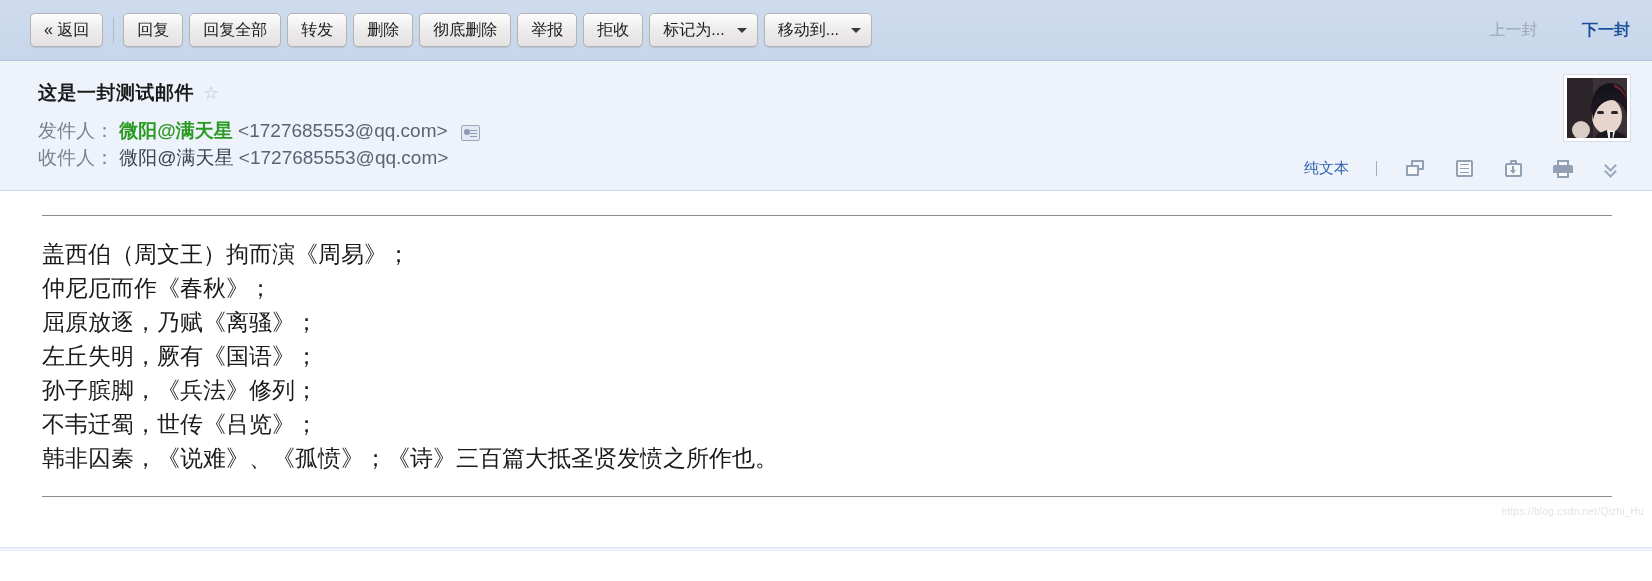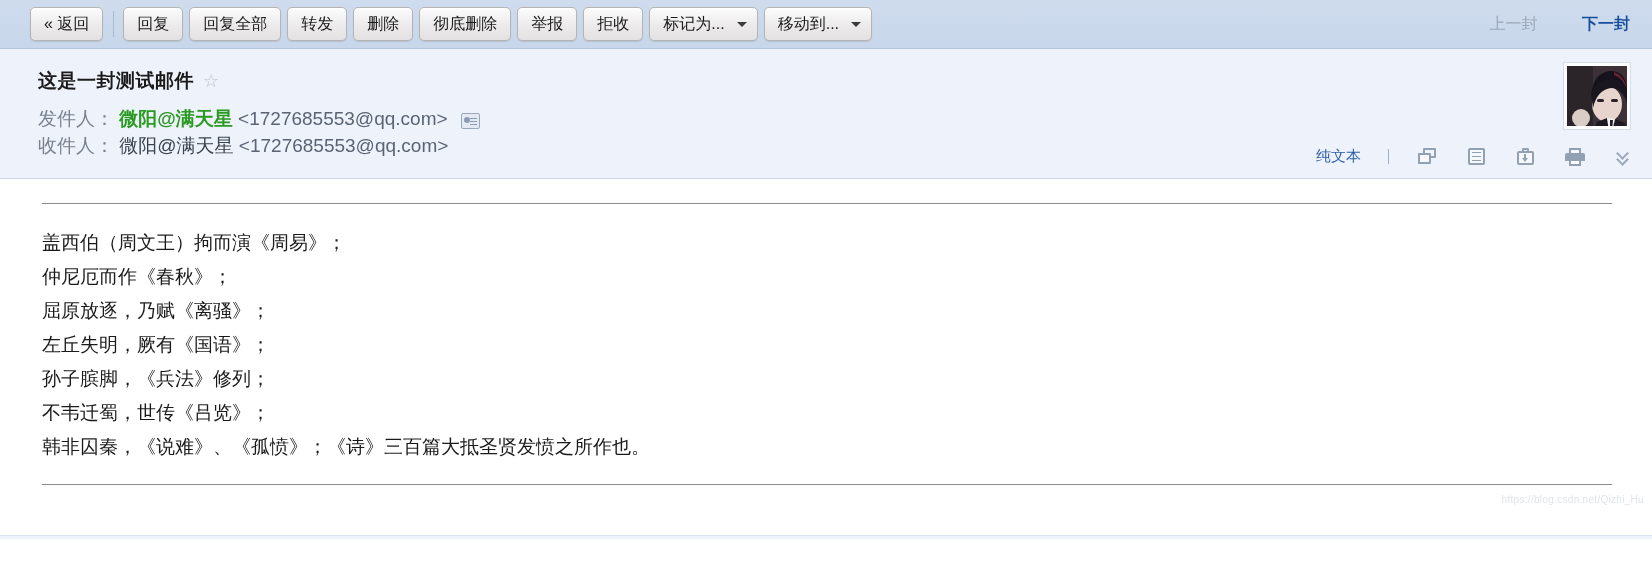--- a/index.html
+++ b/index.html
@@ -12,21 +12,21 @@
     position: relative;
     width: 1652px;
     height: 581px;
     background: #ffffff;
     overflow: hidden;
   }
 
   
   .toolbar {
     position: relative;
-    height: 49px;
+    height: 61px;
     background: #cfdcee;
     background: linear-gradient(#cfdcee, #c7d6ea);
     border-bottom: 1px solid #b3c6de;
     display: flex;
     align-items: center;
     padding: 0 14px 0 30px;
   }
   .tb-btn {
     position: relative;
     height: 34px;
@@ -146,21 +146,21 @@
     border: 3px solid #ffffff;
     box-shadow: 0 0 0 1px #d6ddea;
     overflow: hidden;
     background: #2a2226;
   }
   .avatar svg { display: block; }
 
   
   .header-tools {
     position: absolute;
-    right: 20px;
+    right: 32px;
     bottom: 12px;
     display: flex;
     align-items: center;
     font-size: 15px;
     gap: 18px;
   }
   .plain-text-link {
     color: #2c5fa8;
     cursor: pointer;
     margin-right: 9px;
@@ -261,24 +261,24 @@
     padding: 24px 40px 10px 42px;
     height: 360px;
   }
   .hr-line {
     height: 1px;
     background: #8c8c8c;
     margin: 0 0 22px 0;
   }
   .hr-line.bottom { margin: 20px 0 0 0; }
   .body-text {
-    font-size: 19px;
+    font-size: 23px;
     color: #1a1a1a;
     line-height: 34px;
-    font-family: Liberation Sans, sans-serif;
+    font-family: Liberation Serif, serif;
   }
   .body-text p { margin: 0 0 0 0; }
 
   .watermark {
     position: absolute;
     right: 8px;
     bottom: 34px;
     font-size: 10px;
     color: #dfe4ea;
     letter-spacing: 0.3px;

